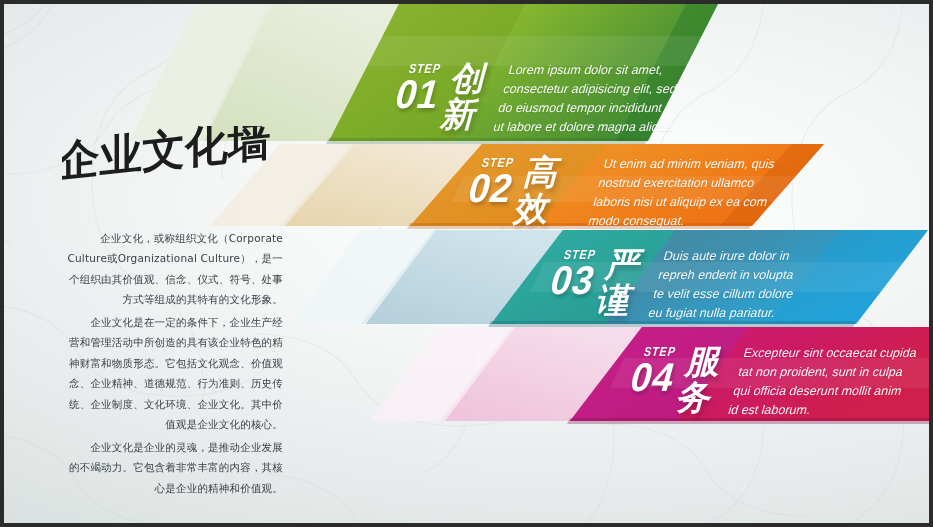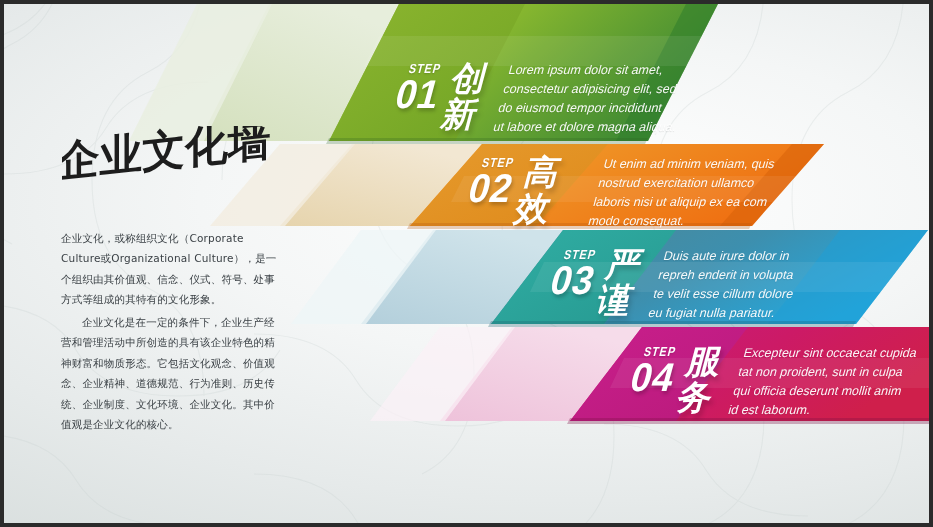--- a/index.html
+++ b/index.html
@@ -90,21 +90,21 @@
   .bodycopy{
     position:absolute;
     left:57px;top:224px;
     width:222px;
     color:#3a4045;
     font-family:"DejaVu Sans","Liberation Sans",sans-serif;
     font-size:10.5px;
     line-height:1.95;
     letter-spacing:.2px;
   }
-  .bodycopy p{margin:0 0 2px 0;text-indent:21px;}
+  .bodycopy p{margin:0 0 2px 0;text-indent:21px;text-align:right;}
   .bodycopy p.first{text-indent:0;}
 </style>
 </head>
 <body>
 
 <div id="stage">
   <div class="page">
 
     <div class="bg-texture">
       <svg viewBox="0 0 925 519" preserveAspectRatio="none">
@@ -298,16 +298,17 @@
 
     <div class="title">
       <svg viewBox="0 0 240 64" width="240" height="64">
         <text x="0" y="50" font-family="DejaVu Sans, Liberation Sans, sans-serif" font-size="43" font-weight="700" fill="#1d1d1d" transform="rotate(-6 0 50) skewX(-6)" id="titleText">企业文化墙</text>
       </svg>
     </div>
 
     <div class="bodycopy">
       <p class="first">企业文化，或称组织文化（Corporate Culture或Organizational Culture），是一个组织由其价值观、信念、仪式、符号、处事方式等组成的其特有的文化形象。</p>
       <p>企业文化是在一定的条件下，企业生产经营和管理活动中所创造的具有该企业特色的精神财富和物质形态。它包括文化观念、价值观念、企业精神、道德规范、行为准则、历史传统、企业制度、文化环境、企业文化。其中价值观是企业文化的核心。</p>
+      <p>企业文化是企业的灵魂，是推动企业发展的不竭动力。它包含着非常丰富的内容，其核心是企业的精神和价值观。</p>
     </div>
 
   </div>
 </div>
 
 </body></html>

